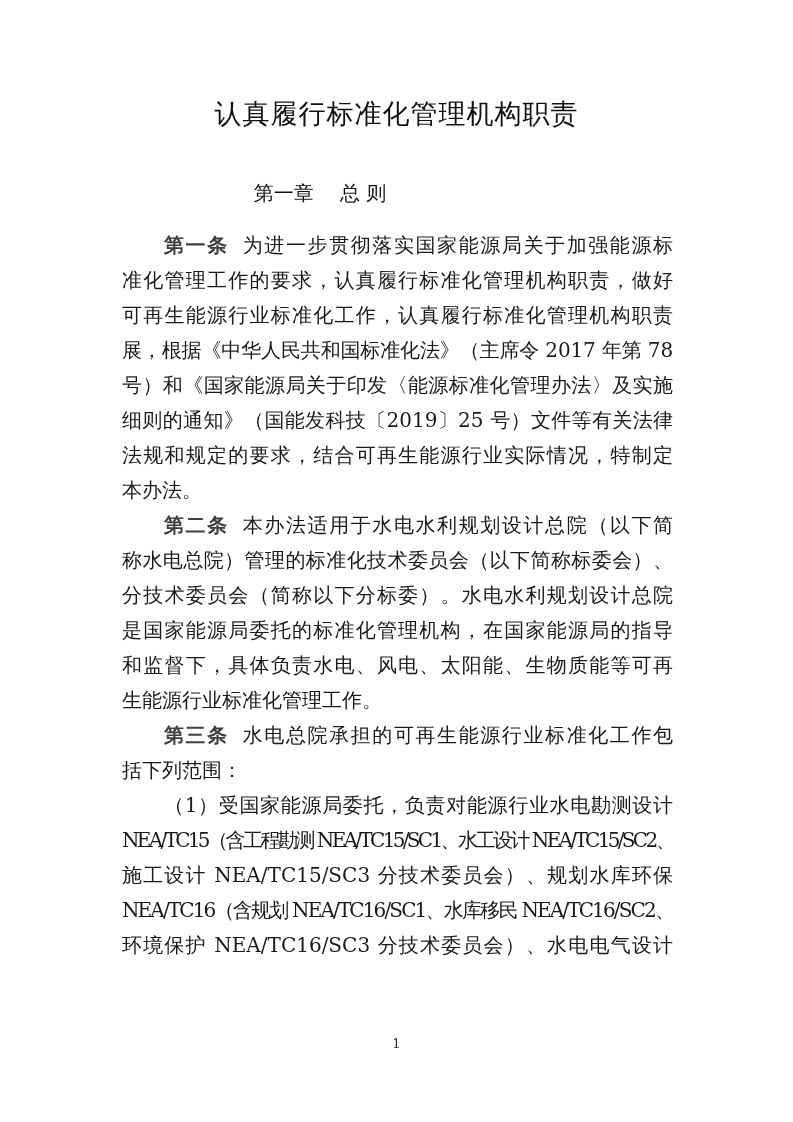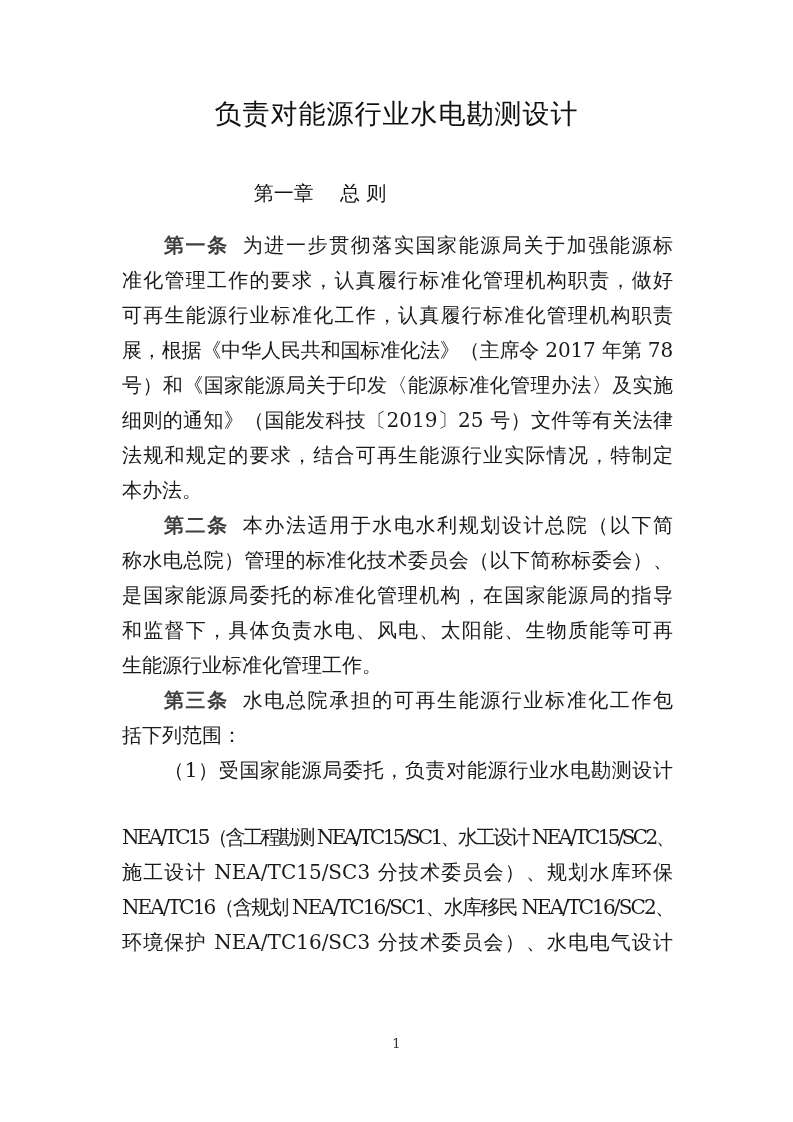--- a/index.html
+++ b/index.html
@@ -17,44 +17,45 @@
   .line.indent { padding-left: 42px; }
   .line.last { text-align-last: left; }
   .art { font-weight: bold; font-family: "DejaVu Sans", "Liberation Sans", sans-serif; color: #404040; margin-right: 14px; }
   .pagenum { position: absolute; top: 1036px; left: 0; width: 793px; text-align: center;
              font-size: 13px; color: #333; }
 </style>
 </head>
 <body>
 
 <div>
-  <div class="title">负责对能源行业水电勘测设计</div>
+  <div class="title">认真履行标准化管理机构职责</div>
   <div class="chapter">第一章　 总 则</div>
 
   <div class="body">
 
     <div class="line indent" style="letter-spacing: -0.000710227px;"><span class="art" style="letter-spacing: 0px;">第一条</span><span>为进一步贯彻落实国家能源局关于加强能源标</span></div>
     <div class="line" style="letter-spacing: 0px;">准化管理工作的要求，认真履行标准化管理机构职责，做好</div>
     <div class="line" style="letter-spacing: 0px;">可再生能源行业标准化工作，认真履行标准化管理机构职责</div>
     <div class="line" style="letter-spacing: -0.142641px;">展，根据《中华人民共和国标准化法》（主席令 2017 年第 78</div>
     <div class="line" style="letter-spacing: 0px;">号）和《国家能源局关于印发〈能源标准化管理办法〉及实施</div>
     <div class="line" style="letter-spacing: 0px;">细则的通知》（国能发科技〔2019〕25 号）文件等有关法律</div>
     <div class="line" style="letter-spacing: 0px;">法规和规定的要求，结合可再生能源行业实际情况，特制定</div>
     <div class="line last">本办法。</div>
 
     <div class="line indent" style="letter-spacing: -0.000710227px;"><span class="art" style="letter-spacing: 0px;">第二条</span><span>本办法适用于水电水利规划设计总院（以下简</span></div>
     <div class="line" style="letter-spacing: 0px;">称水电总院）管理的标准化技术委员会（以下简称标委会）、</div>
+    <div class="line" style="letter-spacing: 0px;">分技术委员会（简称以下分标委）。水电水利规划设计总院</div>
     <div class="line" style="letter-spacing: 0px;">是国家能源局委托的标准化管理机构，在国家能源局的指导</div>
     <div class="line" style="letter-spacing: 0px;">和监督下，具体负责水电、风电、太阳能、生物质能等可再</div>
     <div class="line last">生能源行业标准化管理工作。</div>
 
     <div class="line indent" style="letter-spacing: -0.000710227px;"><span class="art" style="letter-spacing: 0px;">第三条</span><span>水电总院承担的可再生能源行业标准化工作包</span></div>
     <div class="line last">括下列范围：</div>
 
     <div class="line indent" style="letter-spacing: 0px;">（1）受国家能源局委托，负责对能源行业水电勘测设计</div>
-    <div class="line" style="letter-spacing: -2.68403px; margin-top: 32px;">NEA/TC15（含工程勘测 NEA/TC15/SC1、水工设计 NEA/TC15/SC2、</div>
+    <div class="line" style="letter-spacing: -2.68403px;">NEA/TC15（含工程勘测 NEA/TC15/SC1、水工设计 NEA/TC15/SC2、</div>
     <div class="line" style="letter-spacing: 0px;">施工设计 NEA/TC15/SC3 分技术委员会）、规划水库环保</div>
     <div class="line" style="letter-spacing: -1.87863px;">NEA/TC16（含规划 NEA/TC16/SC1、水库移民 NEA/TC16/SC2、</div>
     <div class="line" style="letter-spacing: 0px;">环境保护 NEA/TC16/SC3 分技术委员会）、水电电气设计</div>
   </div>
 
   <div class="pagenum">1</div>
 </div>
 
 </body></html>

